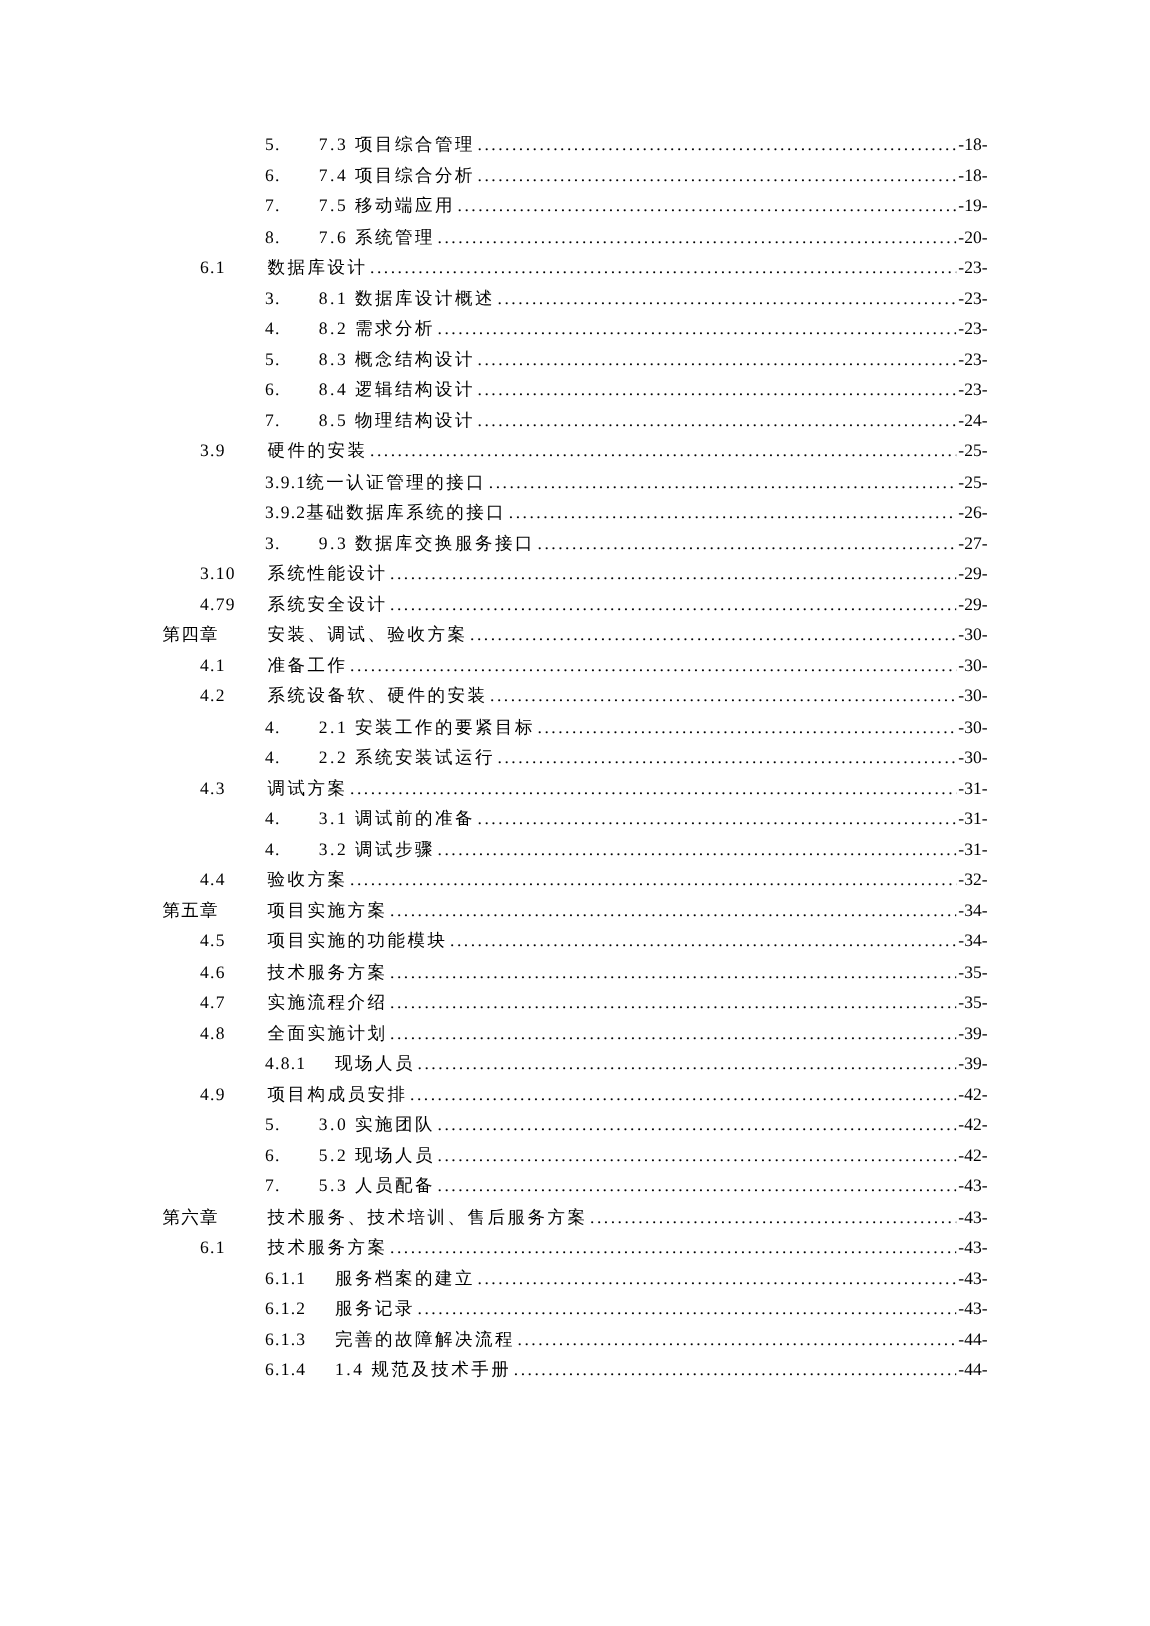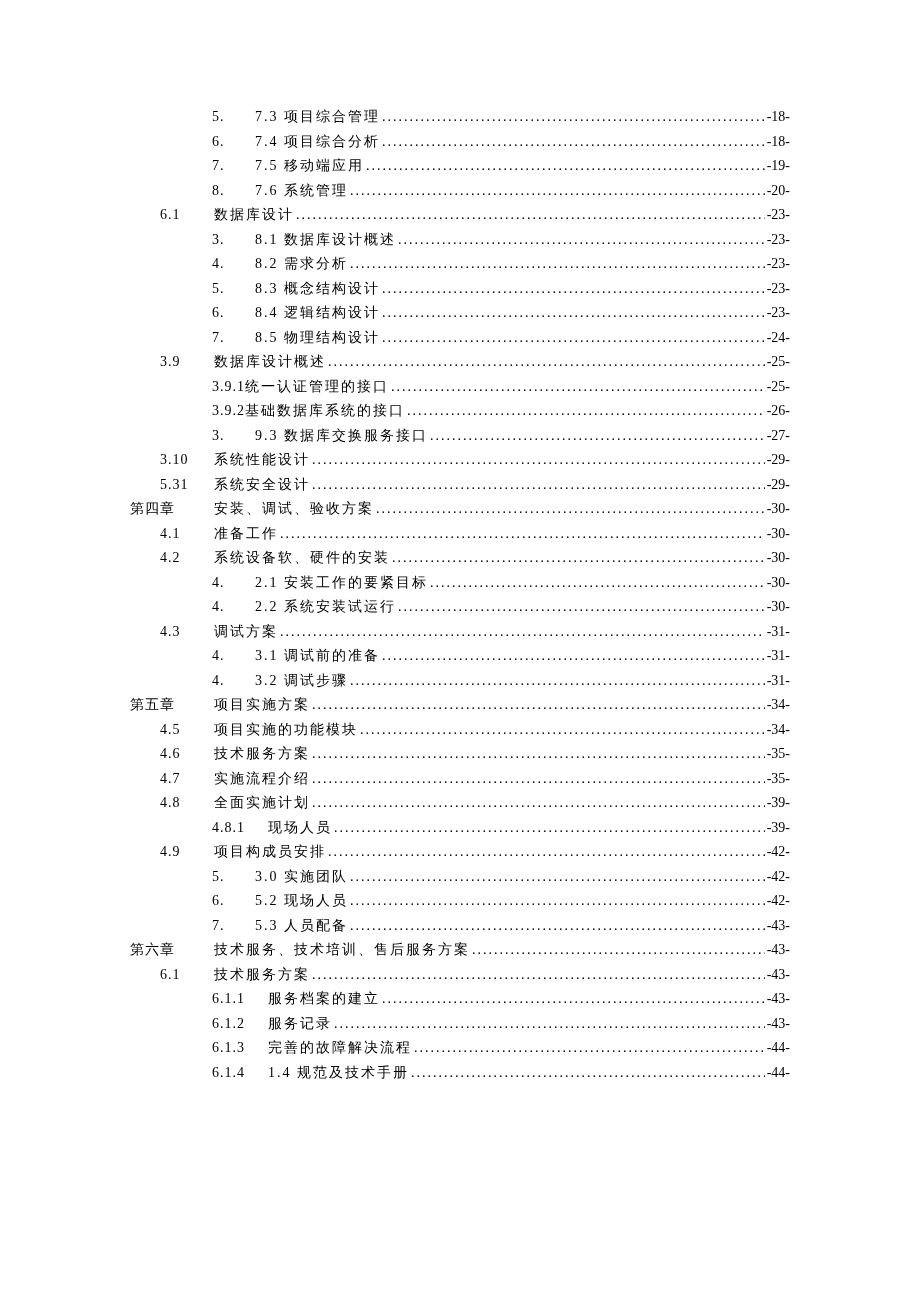--- a/index.html
+++ b/index.html
@@ -107,21 +107,21 @@
       <span class="toc-page">-23-</span>
     </div>
     <div class="toc-entry lvl-2">
       <span class="toc-num">7.</span>
       <span class="toc-title">8.5 物理结构设计</span>
       <span class="toc-dots"></span>
       <span class="toc-page">-24-</span>
     </div>
     <div class="toc-entry lvl-1">
       <span class="toc-num">3.9</span>
-      <span class="toc-title">数据库设计概述 </span>
+      <span class="toc-title">硬件的安装 </span>
       <span class="toc-dots"></span>
       <span class="toc-page">-25-</span>
     </div>
     <div class="toc-entry lvl-2b">
       <span class="toc-num">3.9.1</span>
       <span class="toc-title">统一认证管理的接口 </span>
       <span class="toc-dots"></span>
       <span class="toc-page">-25-</span>
     </div>
     <div class="toc-entry lvl-2b">
@@ -136,21 +136,21 @@
       <span class="toc-dots"></span>
       <span class="toc-page">-27-</span>
     </div>
     <div class="toc-entry lvl-1">
       <span class="toc-num">3.10</span>
       <span class="toc-title">系统性能设计 </span>
       <span class="toc-dots"></span>
       <span class="toc-page">-29-</span>
     </div>
     <div class="toc-entry lvl-1">
-      <span class="toc-num">5.31</span>
+      <span class="toc-num">4.79</span>
       <span class="toc-title">系统安全设计 </span>
       <span class="toc-dots"></span>
       <span class="toc-page">-29-</span>
     </div>
     <div class="toc-entry lvl-0">
       <span class="toc-num">第四章</span>
       <span class="toc-title">安装、调试、验收方案</span>
       <span class="toc-dots"></span>
       <span class="toc-page">-30-</span>
     </div>
@@ -189,20 +189,26 @@
       <span class="toc-title">3.1 调试前的准备</span>
       <span class="toc-dots"></span>
       <span class="toc-page">-31-</span>
     </div>
     <div class="toc-entry lvl-2">
       <span class="toc-num">4.</span>
       <span class="toc-title">3.2 调试步骤</span>
       <span class="toc-dots"></span>
       <span class="toc-page">-31-</span>
     </div>
+    <div class="toc-entry lvl-1">
+      <span class="toc-num">4.4</span>
+      <span class="toc-title">验收方案 </span>
+      <span class="toc-dots"></span>
+      <span class="toc-page">-32-</span>
+    </div>
     <div class="toc-entry lvl-0">
       <span class="toc-num">第五章</span>
       <span class="toc-title">项目实施方案</span>
       <span class="toc-dots"></span>
       <span class="toc-page">-34-</span>
     </div>
     <div class="toc-entry lvl-1">
       <span class="toc-num">4.5</span>
       <span class="toc-title">项目实施的功能模块 </span>
       <span class="toc-dots"></span>

